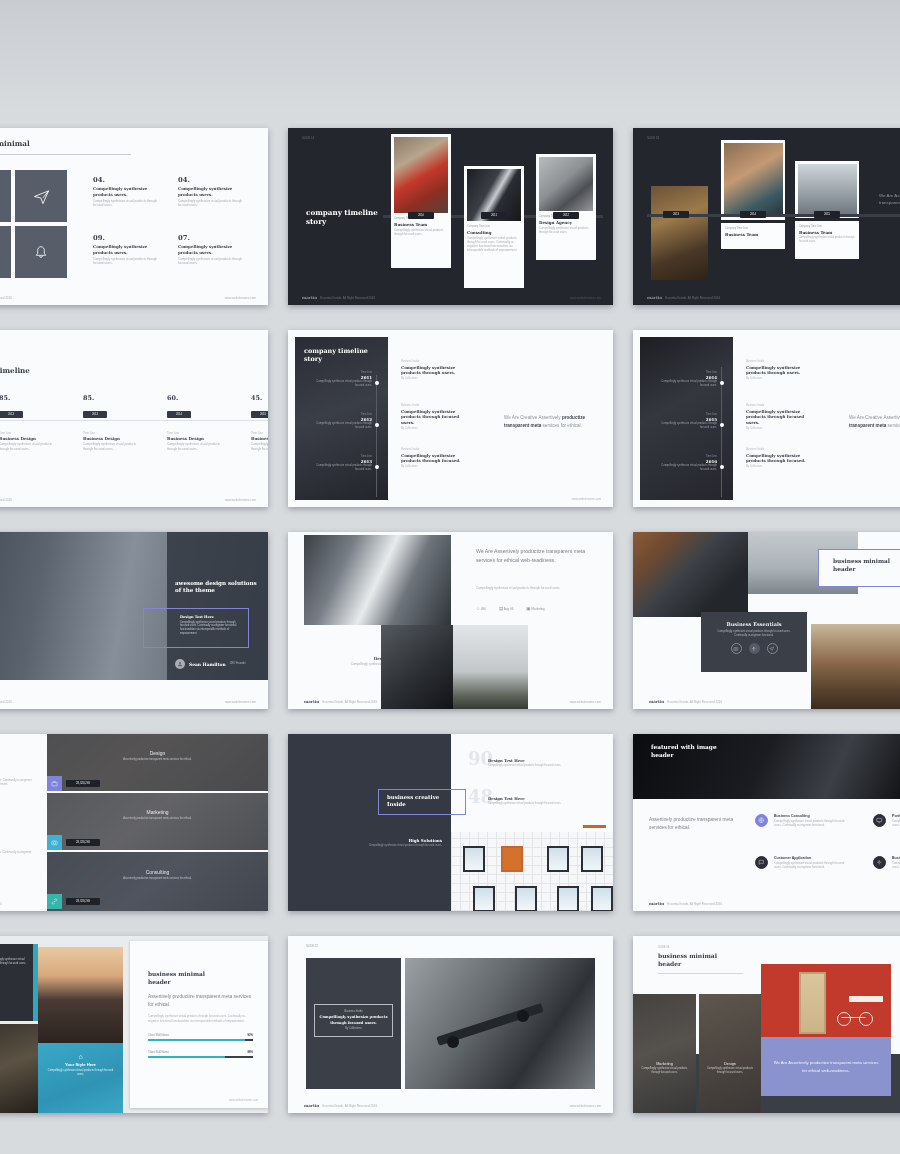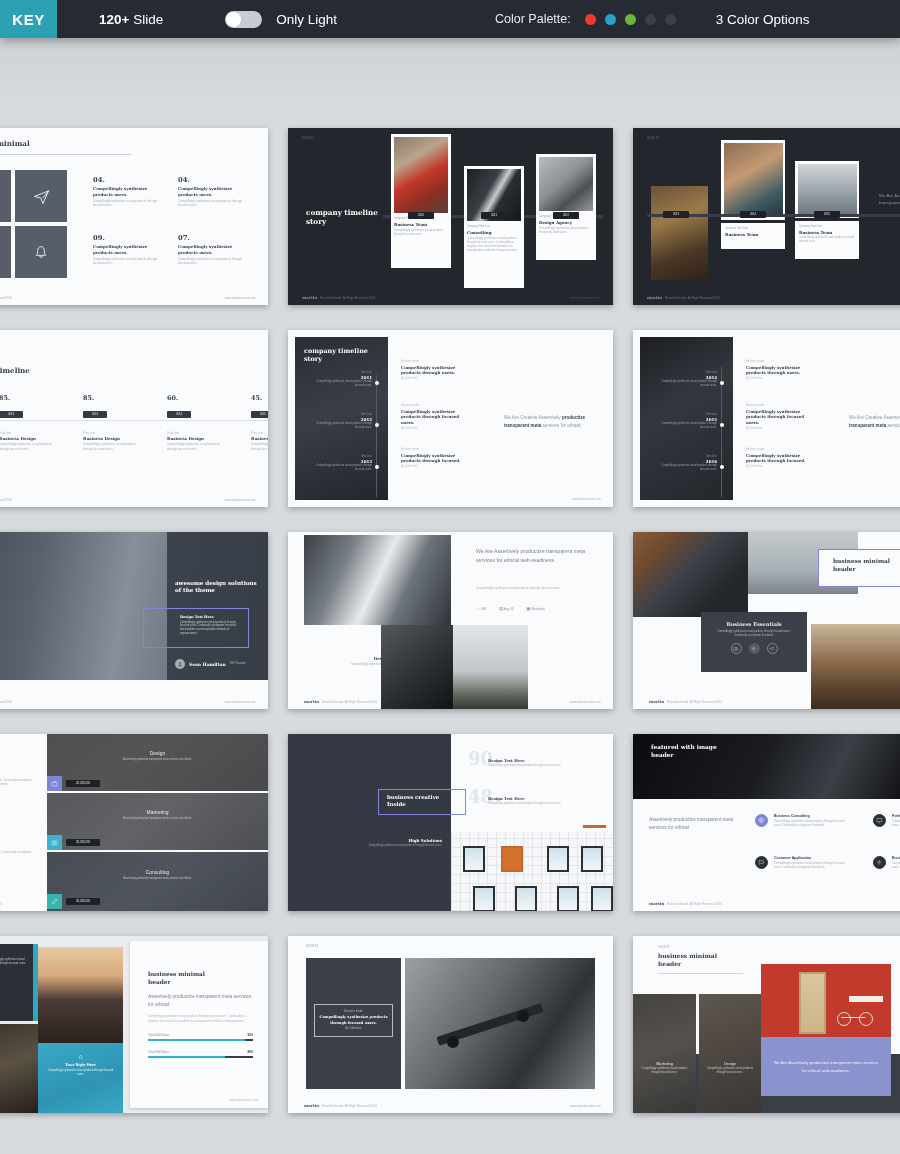--- a/index.html
+++ b/index.html
@@ -65,37 +65,20 @@
 .facade{background:
  repeating-linear-gradient(0deg,#e3e5e8 0 1px,transparent 1px 9px),
  repeating-linear-gradient(90deg,#e3e5e8 0 1px,transparent 1px 9px),#f6f7f8}
 .win{border:2px solid #2c3036;background:linear-gradient(180deg,#cfe0ea,#f2f6f8)}
 </style>
 </head>
 <body>
 
 <div class="page">
 
-  <div class="topbar">
-    <div class="logo">KEY</div>
-    <div class="tb-count"><b>120+</b><span> Slide</span></div>
-    <div class="toggle">
-        <div class="knob"></div>
-      </div>
-    <div class="tb-only">Only Light</div>
-    <div class="tb-pal">Color Palette:</div>
-    <div class="dots">
-      <div class="dot" style="background: rgb(240, 57, 47);"></div>
-      <div class="dot" style="background: rgb(43, 159, 200);"></div>
-      <div class="dot" style="background: rgb(108, 179, 63);"></div>
-      <div class="dot" style="background: rgb(58, 63, 72);"></div>
-      <div class="dot" style="background: rgb(58, 63, 72);"></div>
-    </div>
-    <div class="tb-opt">3 Color Options</div>
-  </div>
 
   <div class="board">
 
     <div class="slide">
       <div class="ab ser ttl" style="left:16px;top:11px">business minimal</div>
       <div class="ab hair" style="left:16px;top:26px;width:172px"></div>
       <div class="ab" style="left:16px;top:42px;display:grid;grid-template-columns:52px 52px;grid-auto-rows:52px;gap:4px">
         <div style="background:#575e69;display:flex;align-items:center;justify-content:center"></div>
         <div style="background:#575e69;display:flex;align-items:center;justify-content:center">
             <svg width="17" height="17" viewBox="0 0 24 24">

